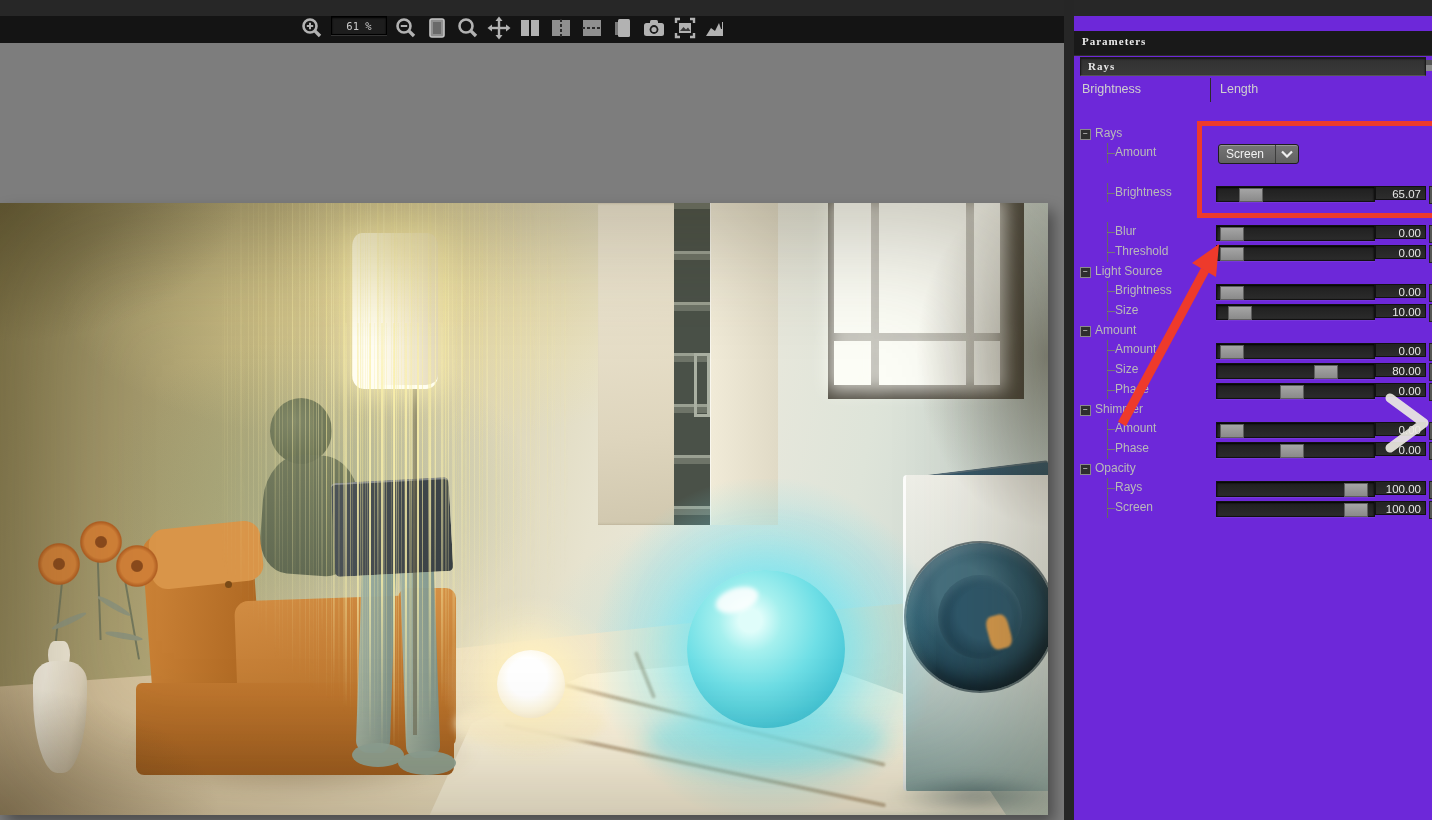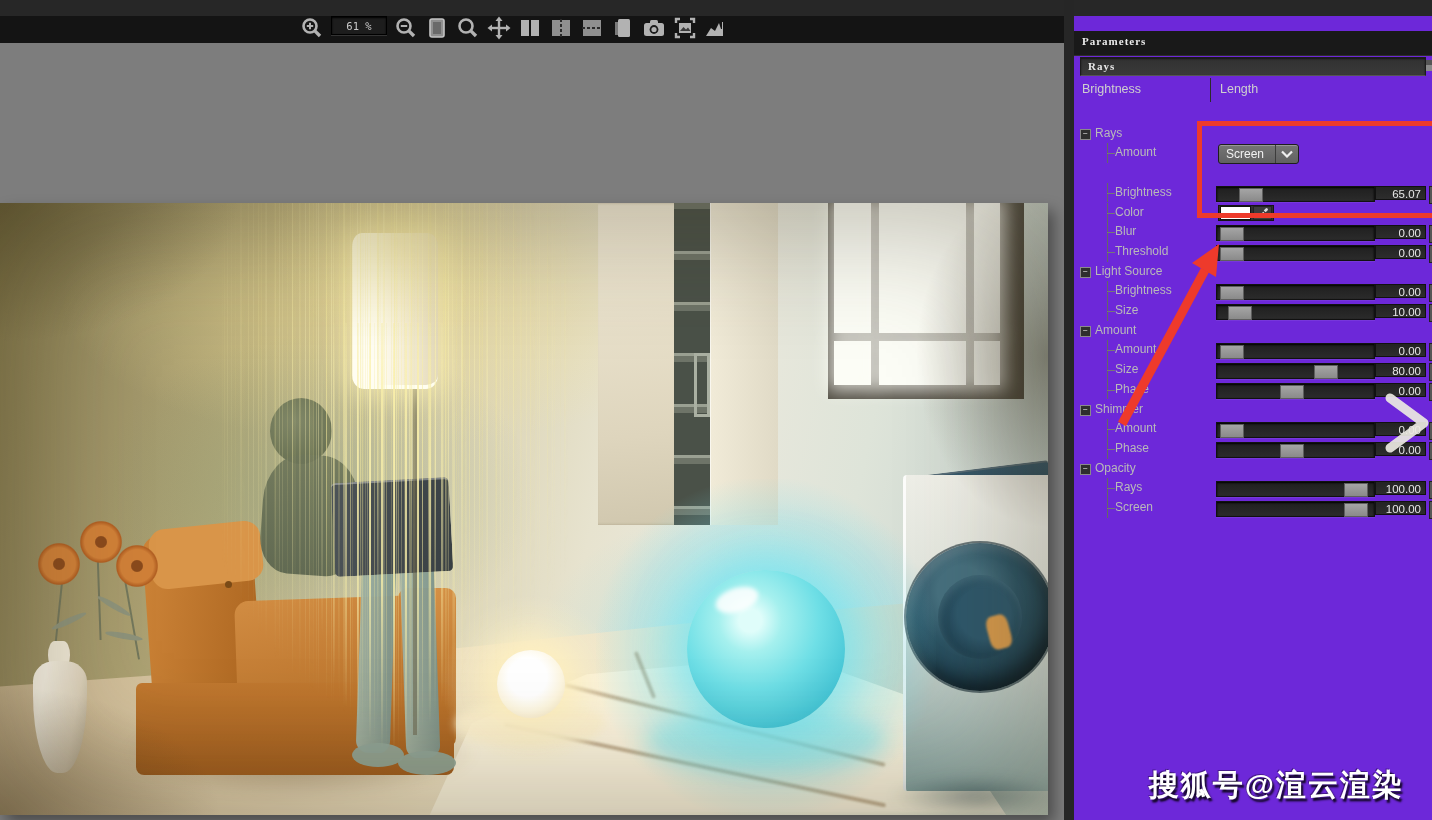--- a/index.html
+++ b/index.html
@@ -342,34 +342,20 @@
         <div class="prow" style="top: 78.8px;">
           <div class="vguide" style="left: 33px;"></div>
           <div class="tick" style="left: 33px; width: 8px;"></div>
           <div class="plabel" style="left: 41px;">Brightness</div>
           <div class="strack">
             <div class="shandle" style="left: calc(16% - 3.52px);"></div>
           </div>
           <div class="svalue">65.07</div>
           <div class="sliver"></div>
         </div>
-        <div class="prow" style="top: 98.5px;">
-          <div class="vguide" style="left: 33px;"></div>
-          <div class="tick" style="left: 33px; width: 8px;"></div>
-          <div class="plabel" style="left: 41px;">Color</div>
-          <div class="colorbar">
-            <div class="swatch" style="background: rgb(255, 255, 255);"></div>
-            <div class="dropper">
-              <svg width="12" height="12" viewBox="0 0 16 16">
-                <path d="M3 13 L9 7" stroke="#ddd" stroke-width="1.8"></path>
-                <path d="M9 4.5 l2.5-2.5 a1.6 1.6 0 0 1 2.5 2.5 l-2.5 2.5 z" fill="#ddd"></path>
-              </svg>
-            </div>
-          </div>
-        </div>
         <div class="prow" style="top: 118.2px;">
           <div class="vguide" style="left: 33px;"></div>
           <div class="tick" style="left: 33px; width: 8px;"></div>
           <div class="plabel" style="left: 41px;">Blur</div>
           <div class="strack">
             <div class="shandle" style="left: calc(2% - 0.44px);"></div>
           </div>
           <div class="svalue">0.00</div>
           <div class="sliver"></div>
         </div>
@@ -496,14 +482,13 @@
 
   <svg class="abs overlay-svg" viewBox="0 0 1432 820">
     <line x1="1122" y1="424" x2="1205" y2="270" stroke="#ee3a2b" stroke-width="9"></line>
     <polygon points="1219,244 1216,277 1192,263" fill="#ee3a2b"></polygon>
   </svg>
 
   <svg class="abs" style="left:1380px;top:390px;width:52px;height:68px;" viewBox="0 0 52 68">
     <polyline points="10,8 44,33 10,58" fill="none" stroke="rgba(235,233,226,.92)" stroke-width="9" stroke-linecap="round" stroke-linejoin="round"></polyline>
   </svg>
 
-  <div class="abs watermark">搜狐号@渲云渲染</div>
 </div>
 
 </body></html>

